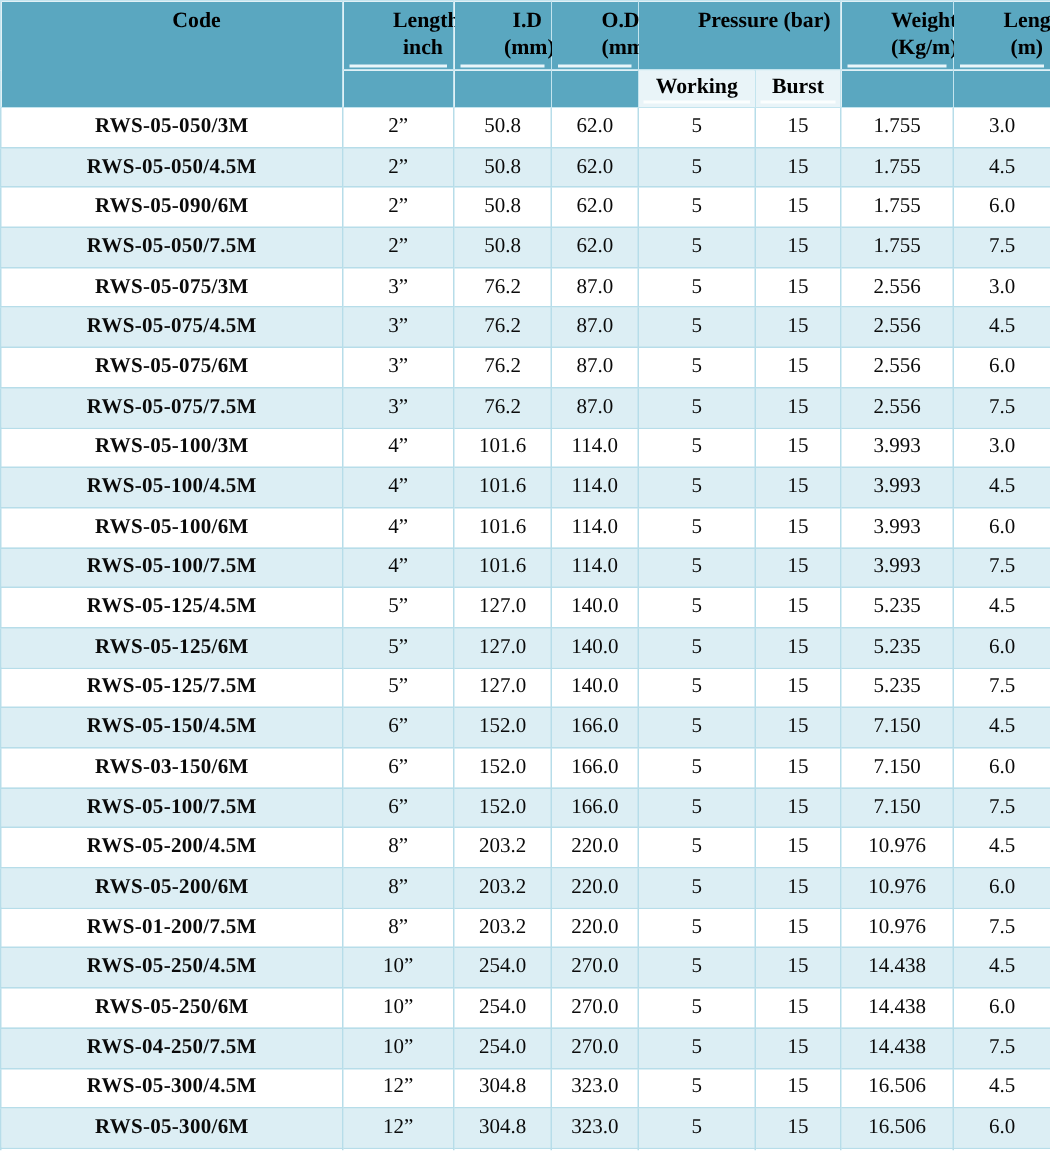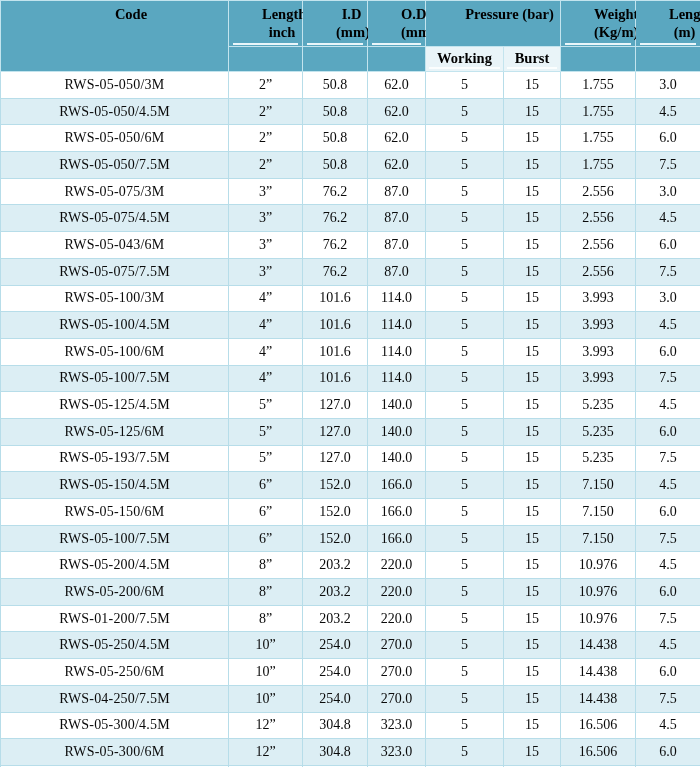--- a/index.html
+++ b/index.html
@@ -72,21 +72,21 @@
     text-align: center;
     vertical-align: middle;
     font-size: 14px;
     color: #0a0a0a;
     background: #ffffff;
   }
   tbody tr:nth-child(even) td {
     background: #DCEEF4;
   }
   tbody td.code-cell {
-    font-weight: normal;
+    font-weight: bold;
     font-size: 14px;
     letter-spacing: 0.2px;
   }
 </style>
 </head>
 <body>
 
 <div class="page">
   <table class="spec">
     <colgroup>
@@ -139,21 +139,21 @@
     <td class="code-cell">RWS-05-050/4.5M</td>
     <td>2”</td>
     <td>50.8</td>
     <td>62.0</td>
     <td>5</td>
     <td>15</td>
     <td>1.755</td>
     <td>4.5</td>
   </tr>
         <tr>
-    <td class="code-cell">RWS-05-050/6M</td>
+    <td class="code-cell">RWS-05-090/6M</td>
     <td>2”</td>
     <td>50.8</td>
     <td>62.0</td>
     <td>5</td>
     <td>15</td>
     <td>1.755</td>
     <td>6.0</td>
   </tr>
         <tr>
     <td class="code-cell">RWS-05-050/7.5M</td>
@@ -179,21 +179,21 @@
     <td class="code-cell">RWS-05-075/4.5M</td>
     <td>3”</td>
     <td>76.2</td>
     <td>87.0</td>
     <td>5</td>
     <td>15</td>
     <td>2.556</td>
     <td>4.5</td>
   </tr>
         <tr>
-    <td class="code-cell">RWS-05-043/6M</td>
+    <td class="code-cell">RWS-05-075/6M</td>
     <td>3”</td>
     <td>76.2</td>
     <td>87.0</td>
     <td>5</td>
     <td>15</td>
     <td>2.556</td>
     <td>6.0</td>
   </tr>
         <tr>
     <td class="code-cell">RWS-05-075/7.5M</td>
@@ -259,41 +259,41 @@
     <td class="code-cell">RWS-05-125/6M</td>
     <td>5”</td>
     <td>127.0</td>
     <td>140.0</td>
     <td>5</td>
     <td>15</td>
     <td>5.235</td>
     <td>6.0</td>
   </tr>
         <tr>
-    <td class="code-cell">RWS-05-193/7.5M</td>
+    <td class="code-cell">RWS-05-125/7.5M</td>
     <td>5”</td>
     <td>127.0</td>
     <td>140.0</td>
     <td>5</td>
     <td>15</td>
     <td>5.235</td>
     <td>7.5</td>
   </tr>
         <tr>
     <td class="code-cell">RWS-05-150/4.5M</td>
     <td>6”</td>
     <td>152.0</td>
     <td>166.0</td>
     <td>5</td>
     <td>15</td>
     <td>7.150</td>
     <td>4.5</td>
   </tr>
         <tr>
-    <td class="code-cell">RWS-05-150/6M</td>
+    <td class="code-cell">RWS-03-150/6M</td>
     <td>6”</td>
     <td>152.0</td>
     <td>166.0</td>
     <td>5</td>
     <td>15</td>
     <td>7.150</td>
     <td>6.0</td>
   </tr>
         <tr>
     <td class="code-cell">RWS-05-100/7.5M</td>

